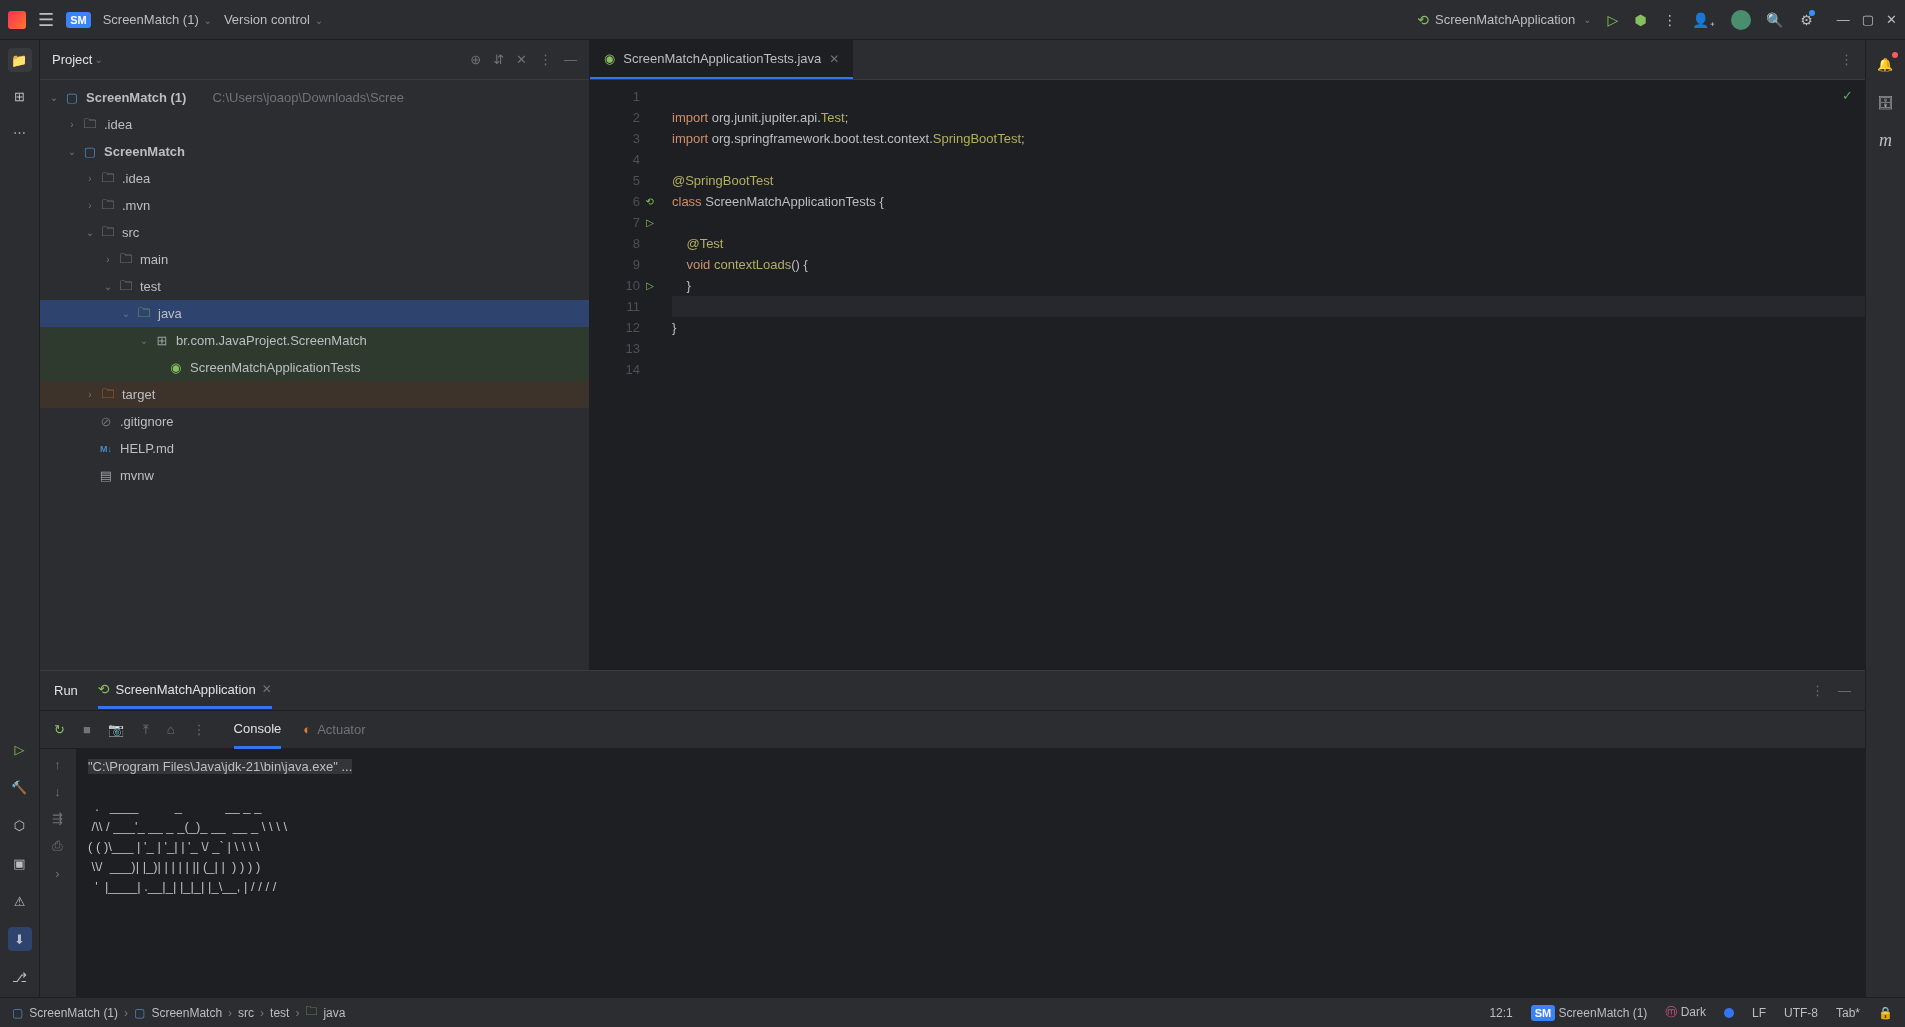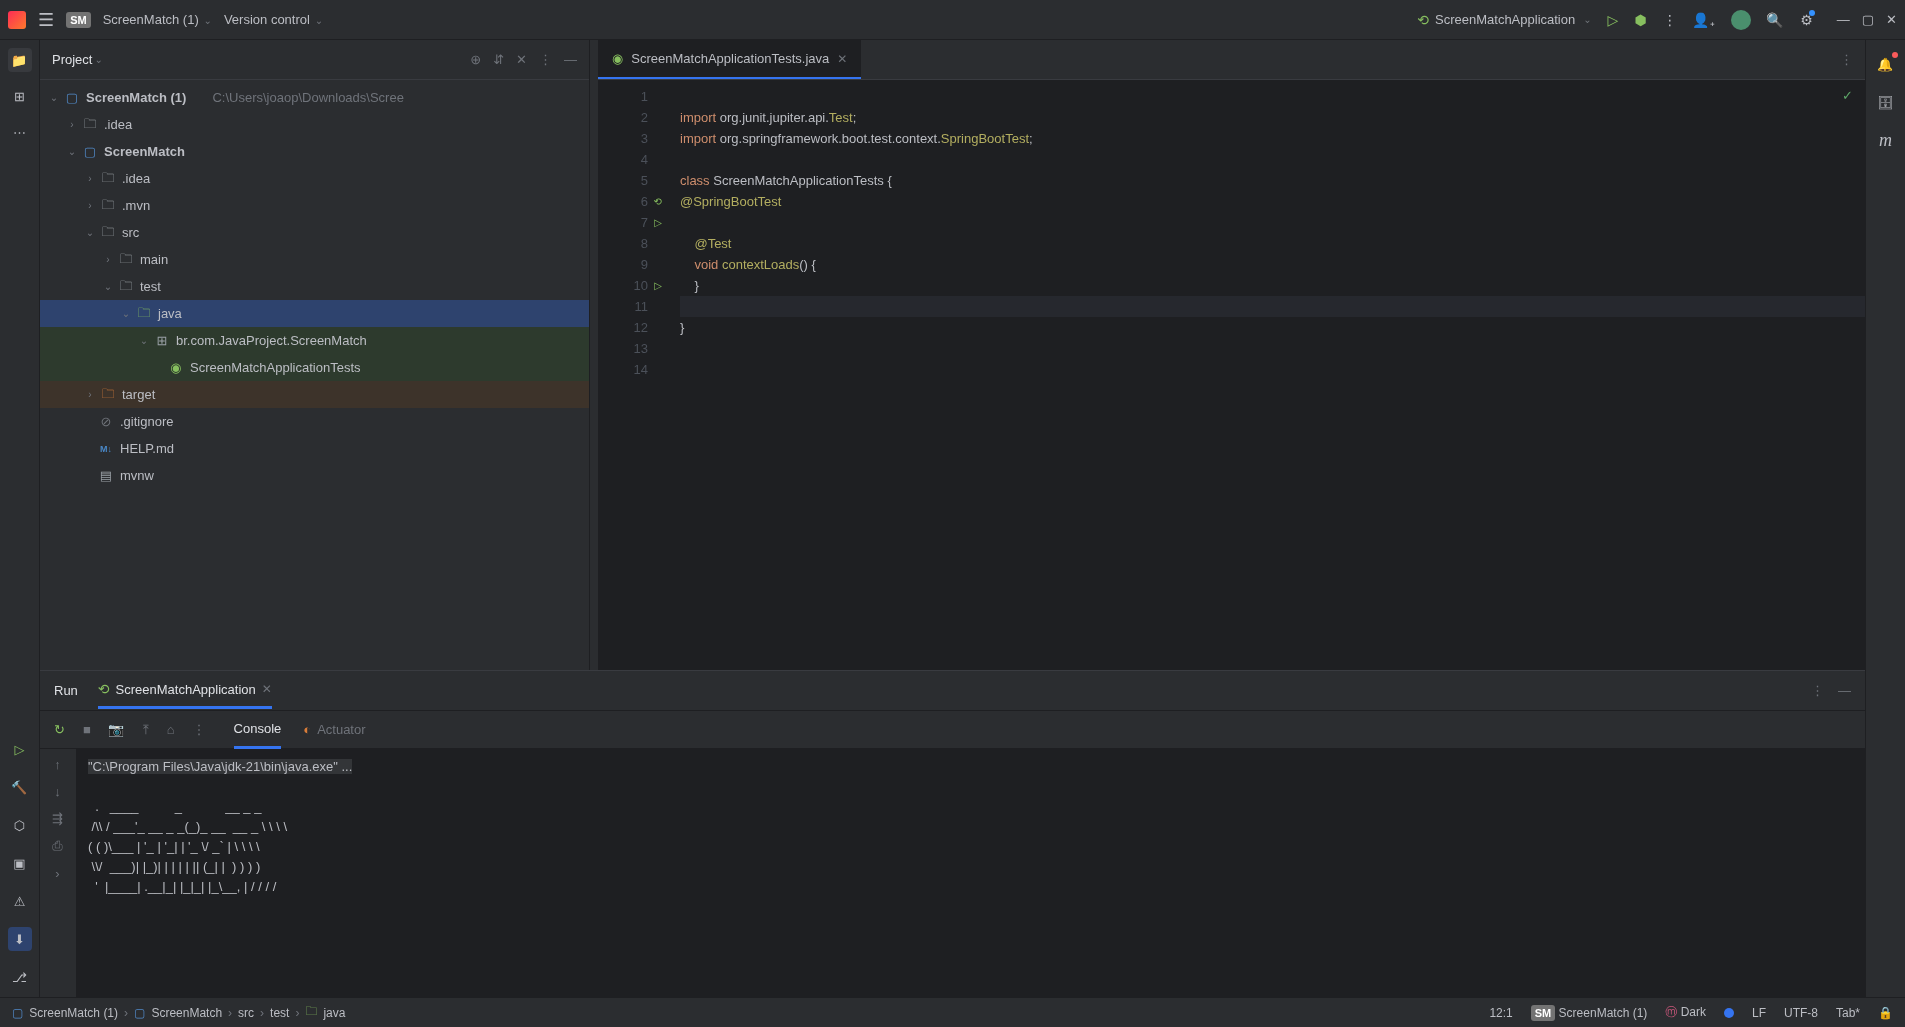--- a/index.html
+++ b/index.html
@@ -2,21 +2,21 @@
 <html><head>
 <meta charset="utf-8">
 <style>
 * { margin:0; padding:0; box-sizing:border-box; font-family:'Segoe UI',Arial,sans-serif; }
 body { background:#2b2d30; color:#bcbec4; font-size:13px; overflow:hidden; width:1905px; height:1027px; }
 .titlebar { height:40px; background:#2b2d30; display:flex; align-items:center; padding:0 8px; gap:12px; border-bottom:1px solid #1e1f22; }
 .titlebar-left { display:flex; align-items:center; gap:12px; }
 .titlebar-right { display:flex; align-items:center; gap:16px; margin-left:auto; }
 .app-icon { width:18px; height:18px; background:linear-gradient(135deg,#fe2c55,#fe7a2c); border-radius:3px; }
 .menu-icon { color:#bcbec4; font-size:18px; cursor:pointer; }
-.proj-badge { background:#737373; color:#fff; font-size:11px; font-weight:bold; padding:2px 4px; border-radius:3px; }
+.proj-badge { background:#3b82f6; color:#fff; font-size:11px; font-weight:bold; padding:2px 4px; border-radius:3px; }
 .titlebar-text { color:#bcbec4; }
 .dropdown-arrow { font-size:10px; color:#6f737a; margin-left:2px; }
 .run-config { display:flex; align-items:center; gap:6px; }
 .leaf-icon { color:#87bf5f; font-size:14px; }
 .icon-btn { color:#bcbec4; cursor:pointer; font-size:14px; }
 .icon-btn.play { color:#87bf5f; }
 .icon-btn.bug { color:#87bf5f; }
 .avatar { width:20px; height:20px; border-radius:50%; background:#4a8f6d; }
 .settings-dot { position:relative; }
 .settings-dot::after { content:''; position:absolute; top:-2px; right:-2px; width:6px; height:6px; background:#3592ff; border-radius:50%; }
@@ -24,21 +24,21 @@
 .main-layout { display:flex; height:calc(100% - 40px - 30px); }
 .left-rail { width:40px; background:#2b2d30; border-right:1px solid #1e1f22; display:flex; flex-direction:column; align-items:center; padding-top:8px; gap:16px; }
 .left-rail-top { display:flex; flex-direction:column; gap:12px; align-items:center; }
 .left-rail-bottom { margin-top:auto; padding-bottom:8px; display:flex; flex-direction:column; gap:14px; align-items:center; }
 .rail-icon { width:24px; height:24px; display:flex; align-items:center; justify-content:center; color:#bcbec4; cursor:pointer; border-radius:4px; }
 .rail-icon.active { background:#383a3e; }
 .right-rail { width:40px; background:#2b2d30; border-left:1px solid #1e1f22; display:flex; flex-direction:column; align-items:center; padding-top:12px; gap:14px; }
 .right-rail .bell { position:relative; }
 .right-rail .bell::after { content:''; position:absolute; top:0; right:0; width:6px; height:6px; background:#fa5b5b; border-radius:50%; }
 .center-col { flex:1; display:flex; flex-direction:column; min-width:0; }
-.upper-split { display:flex; height:630px;gap:8px; }
+.upper-split { display:flex; height:630px; }
 .project-panel { width:550px; background:#2b2d30; border-right:1px solid #1e1f22; display:flex; flex-direction:column; }
 .project-header { height:40px; display:flex; align-items:center; padding:0 12px; border-bottom:1px solid #393b40; }
 .project-title { font-weight:500; color:#dfe1e5; }
 .project-tools { margin-left:auto; display:flex; gap:12px; color:#6f737a; }
 .tree { flex:1; overflow-y:auto; padding-top:4px; }
 .tree-row { display:flex; align-items:center; height:27px; padding-left:8px; cursor:pointer; white-space:nowrap; gap:4px; }
 .tree-row.selected { background:#2e436e; }
 .tree-row.highlight-green { background:#2d3a2d; }
 .tree-row.highlight-orange { background:#3d332a; }
 .tree-arrow { width:12px; font-size:10px; color:#6f737a; display:inline-block; text-align:center; }
@@ -262,22 +262,22 @@
             <div class="gutter-line">11</div>
             <div class="gutter-line">12</div>
             <div class="gutter-line">13</div>
             <div class="gutter-line">14</div>
           </div>
           <div class="code-area">
             <div class="code-line"></div>
             <div class="code-line"><span class="kw">import</span><span class="pkg"> org.junit.jupiter.api.</span><span class="ann">Test</span><span>;</span></div>
             <div class="code-line"><span class="kw">import</span><span class="pkg"> org.springframework.boot.test.context.</span><span class="ann">SpringBootTest</span><span>;</span></div>
             <div class="code-line"></div>
+            <div class="code-line"><span class="ann">@SpringBootTest</span></div>
             <div class="code-line"><span class="kw">class</span><span class="cls"> ScreenMatchApplicationTests {</span></div>
-            <div class="code-line"><span class="ann">@SpringBootTest</span></div>
             <div class="code-line"></div>
             <div class="code-line"><span class="ann">    @Test</span></div>
             <div class="code-line"><span class="kw">    void</span><span> </span><span class="ann">contextLoads</span><span>() {</span></div>
             <div class="code-line"><span>    }</span></div>
             <div class="code-line current"></div>
             <div class="code-line"><span>}</span></div>
             <div class="code-line"></div>
           </div>
           <span class="check-icon">✓</span>
         </div>

